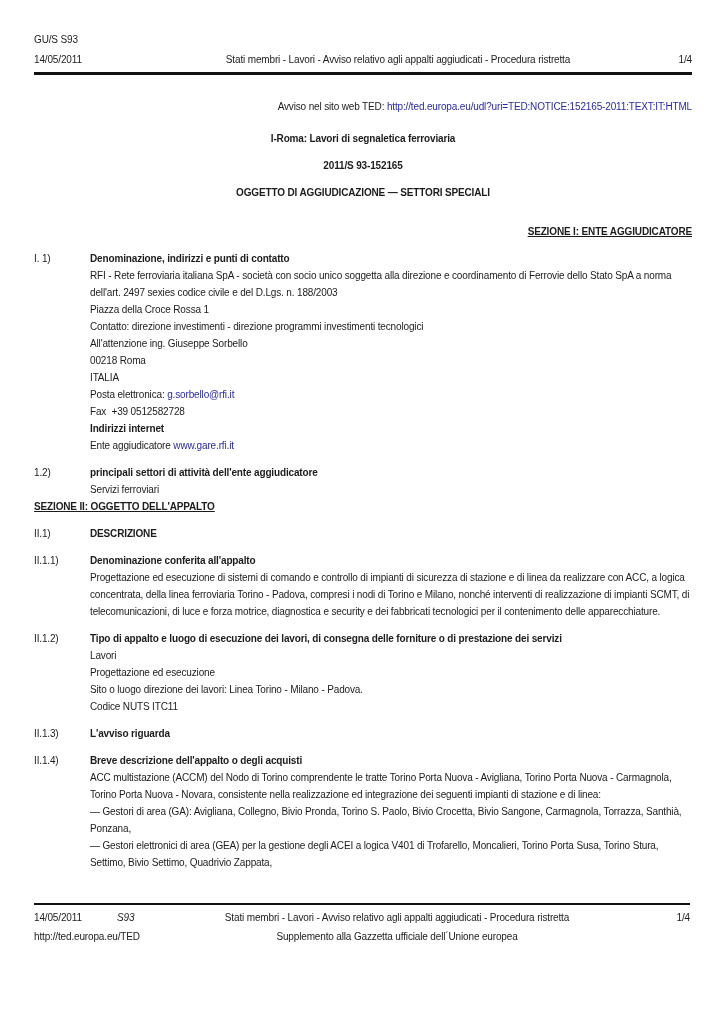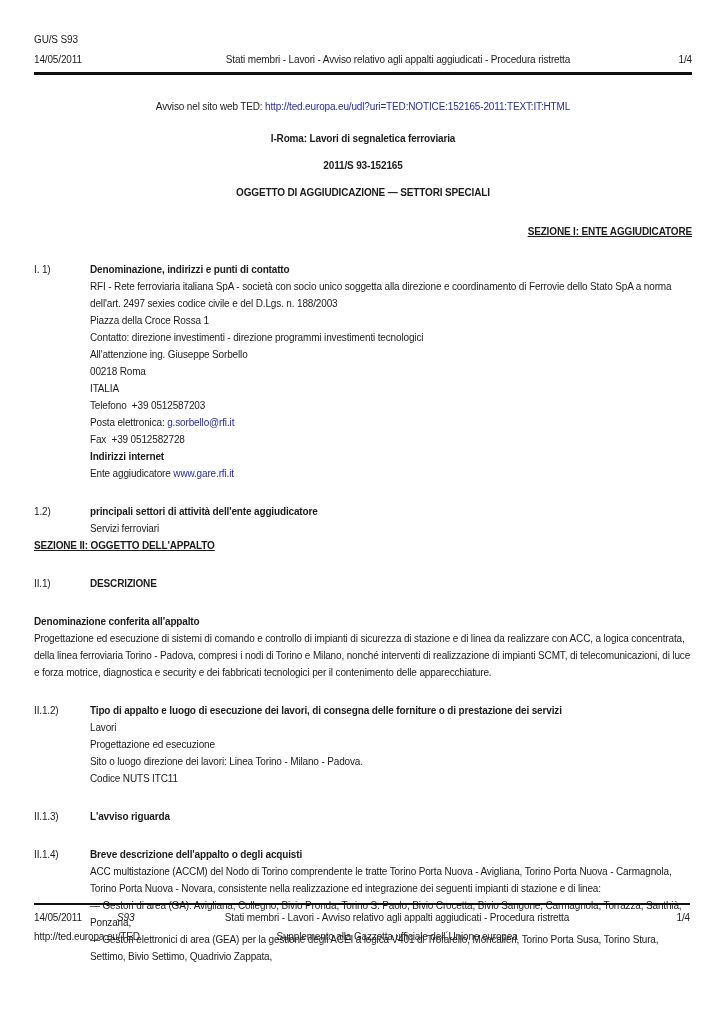--- a/index.html
+++ b/index.html
@@ -15,28 +15,28 @@
     letter-spacing:-0.15px;
     padding:30px 32px 0 34px;
     overflow:hidden;
   }
   
   .hdr { position:relative; line-height:20px; }
   .hdr-center { position:absolute; left:70px; right:0; top:20px; text-align:center; white-space:nowrap; }
   .hdr-right  { position:absolute; right:0; top:20px; }
   .rule-double { margin-top:2px; height:2px; border-top:2px solid #111; border-bottom:1px solid #111; }
   
-  .ted    { margin-top:24px; text-align:center; line-height:16px; white-space:nowrap; }
+  .ted    { margin-top:24px; text-align:right; line-height:16px; white-space:nowrap; }
   .title1 { margin-top:16px; text-align:center; line-height:16px; font-weight:bold; }
   .title2 { margin-top:11px; text-align:center; line-height:16px; font-weight:bold; }
   .title3 { margin-top:11px; text-align:center; line-height:16px; font-weight:bold; }
   
   .sec { font-weight:bold; text-decoration:underline; line-height:17px; }
   .sec.first { margin-top:22px;text-align:right; }
-  .item { display:flex; margin-top:21px; line-height:17px;justify-content:flex-end; }
+  .item { display:flex; margin-top:10px; line-height:17px;justify-content:flex-end; }
   .lbl  { flex:0 0 56px; }
   .bdy  { flex:1 1 auto; min-width:0; }
   .t    { white-space:pre-wrap; }
   .b    { font-weight:bold; }
   .nw   { white-space:nowrap; }
   .lnk  { color:#2a2aa8; text-decoration:none; cursor:pointer; }
   
   .footer  { position:absolute; left:34px; right:34px; top:903px; }
   .f-rule  { border-top:2px solid #111; margin-bottom:3px; }
   .f-row   { position:relative; line-height:19px; }
@@ -67,21 +67,20 @@
   <div class="item">
     <div class="lbl">I. 1)</div>
     <div class="bdy">
       <div class="t b">Denominazione, indirizzi e punti di contatto</div>
       <div class="t">RFI - Rete ferroviaria italiana SpA - società con socio unico soggetta alla direzione e coordinamento di Ferrovie dello Stato SpA a norma dell'art. 2497 sexies codice civile e del D.Lgs. n. 188/2003</div>
       <div class="t">Piazza della Croce Rossa 1</div>
       <div class="t">Contatto: direzione investimenti - direzione programmi investimenti tecnologici</div>
       <div class="t">All'attenzione ing. Giuseppe Sorbello</div>
       <div class="t">00218 Roma</div>
       <div class="t">ITALIA</div>
-      <div class="t">Telefono  +39 0512587203</div>
       <div class="t"><span>Posta elettronica: </span><a class="lnk">g.sorbello@rfi.it</a></div>
       <div class="t">Fax  +39 0512582728</div>
       <div class="t b">Indirizzi internet</div>
       <div class="t"><span>Ente aggiudicatore </span><a class="lnk">www.gare.rfi.it</a></div>
     </div>
   </div>
 
   <div class="item">
     <div class="lbl">1.2)</div>
     <div class="bdy">
@@ -93,20 +92,21 @@
   <div class="sec">SEZIONE II: OGGETTO DELL'APPALTO</div>
 
   <div class="item">
     <div class="lbl">II.1)</div>
     <div class="bdy">
       <div class="t b">DESCRIZIONE</div>
     </div>
   </div>
 
   <div class="item">
+    <div class="lbl">II.1.1)</div>
     <div class="bdy">
       <div class="t b">Denominazione conferita all'appalto</div>
       <div class="t">Progettazione ed esecuzione di sistemi di comando e controllo di impianti di sicurezza di stazione e di linea da realizzare con ACC, a logica concentrata, della linea ferroviaria Torino - Padova, compresi i nodi di Torino e Milano, nonché interventi di realizzazione di impianti SCMT, di telecomunicazioni, di luce e forza motrice, diagnostica e security e dei fabbricati tecnologici per il contenimento delle apparecchiature.</div>
     </div>
   </div>
 
   <div class="item">
     <div class="lbl">II.1.2)</div>
     <div class="bdy">
       <div class="t b nw">Tipo di appalto e luogo di esecuzione dei lavori, di consegna delle forniture o di prestazione dei servizi</div>

